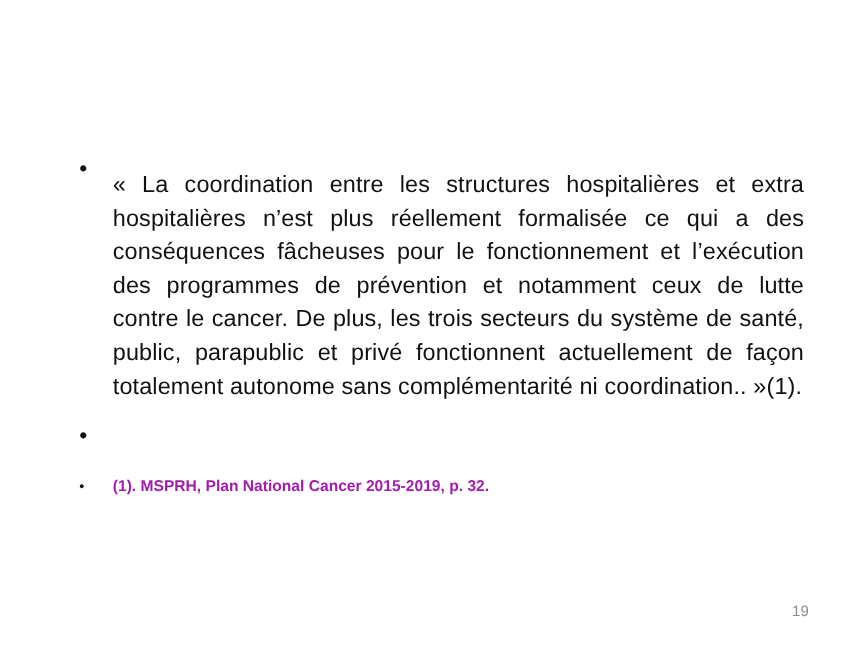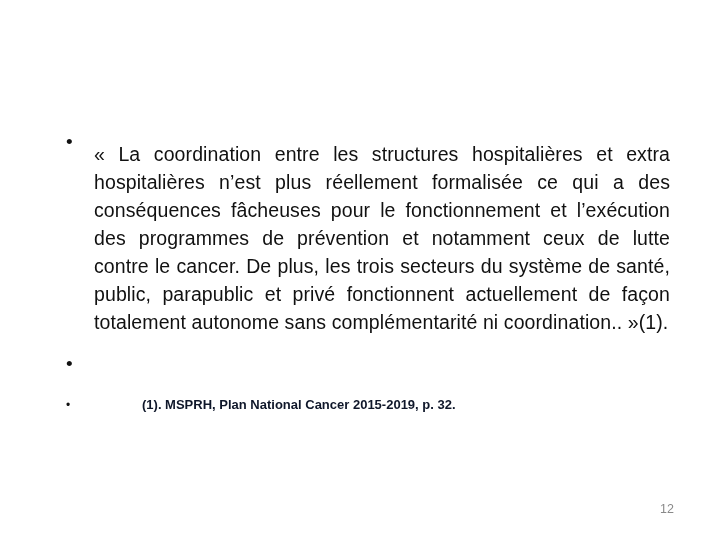--- a/index.html
+++ b/index.html
@@ -63,22 +63,21 @@
   }
   .bullet-citation .marker {
     font-size: 12px;
     line-height: 18px;
   }
   .bullet-citation .text {
     flex: 1;
     font-size: 13px;
     line-height: 18px;
     font-weight: bold;
-    color: #0f172a;
-    margin-left: 48px;
+    color: #a21caf;
   }
   .page-number {
     position: absolute;
     right: 46px;
     bottom: 24px;
     font-size: 12.5px;
     color: #898989;
   }
 </style>
 </head>
@@ -97,14 +96,14 @@
       <div class="text"></div>
     </div>
 
     <div class="bullet-item bullet-citation">
       <span class="marker">•</span>
       <div class="text">(1). MSPRH, Plan National Cancer 2015-2019, p. 32.</div>
     </div>
 
   </div>
 
-  <div class="page-number">12</div>
+  <div class="page-number">19</div>
 </div>
 
 </body></html>

